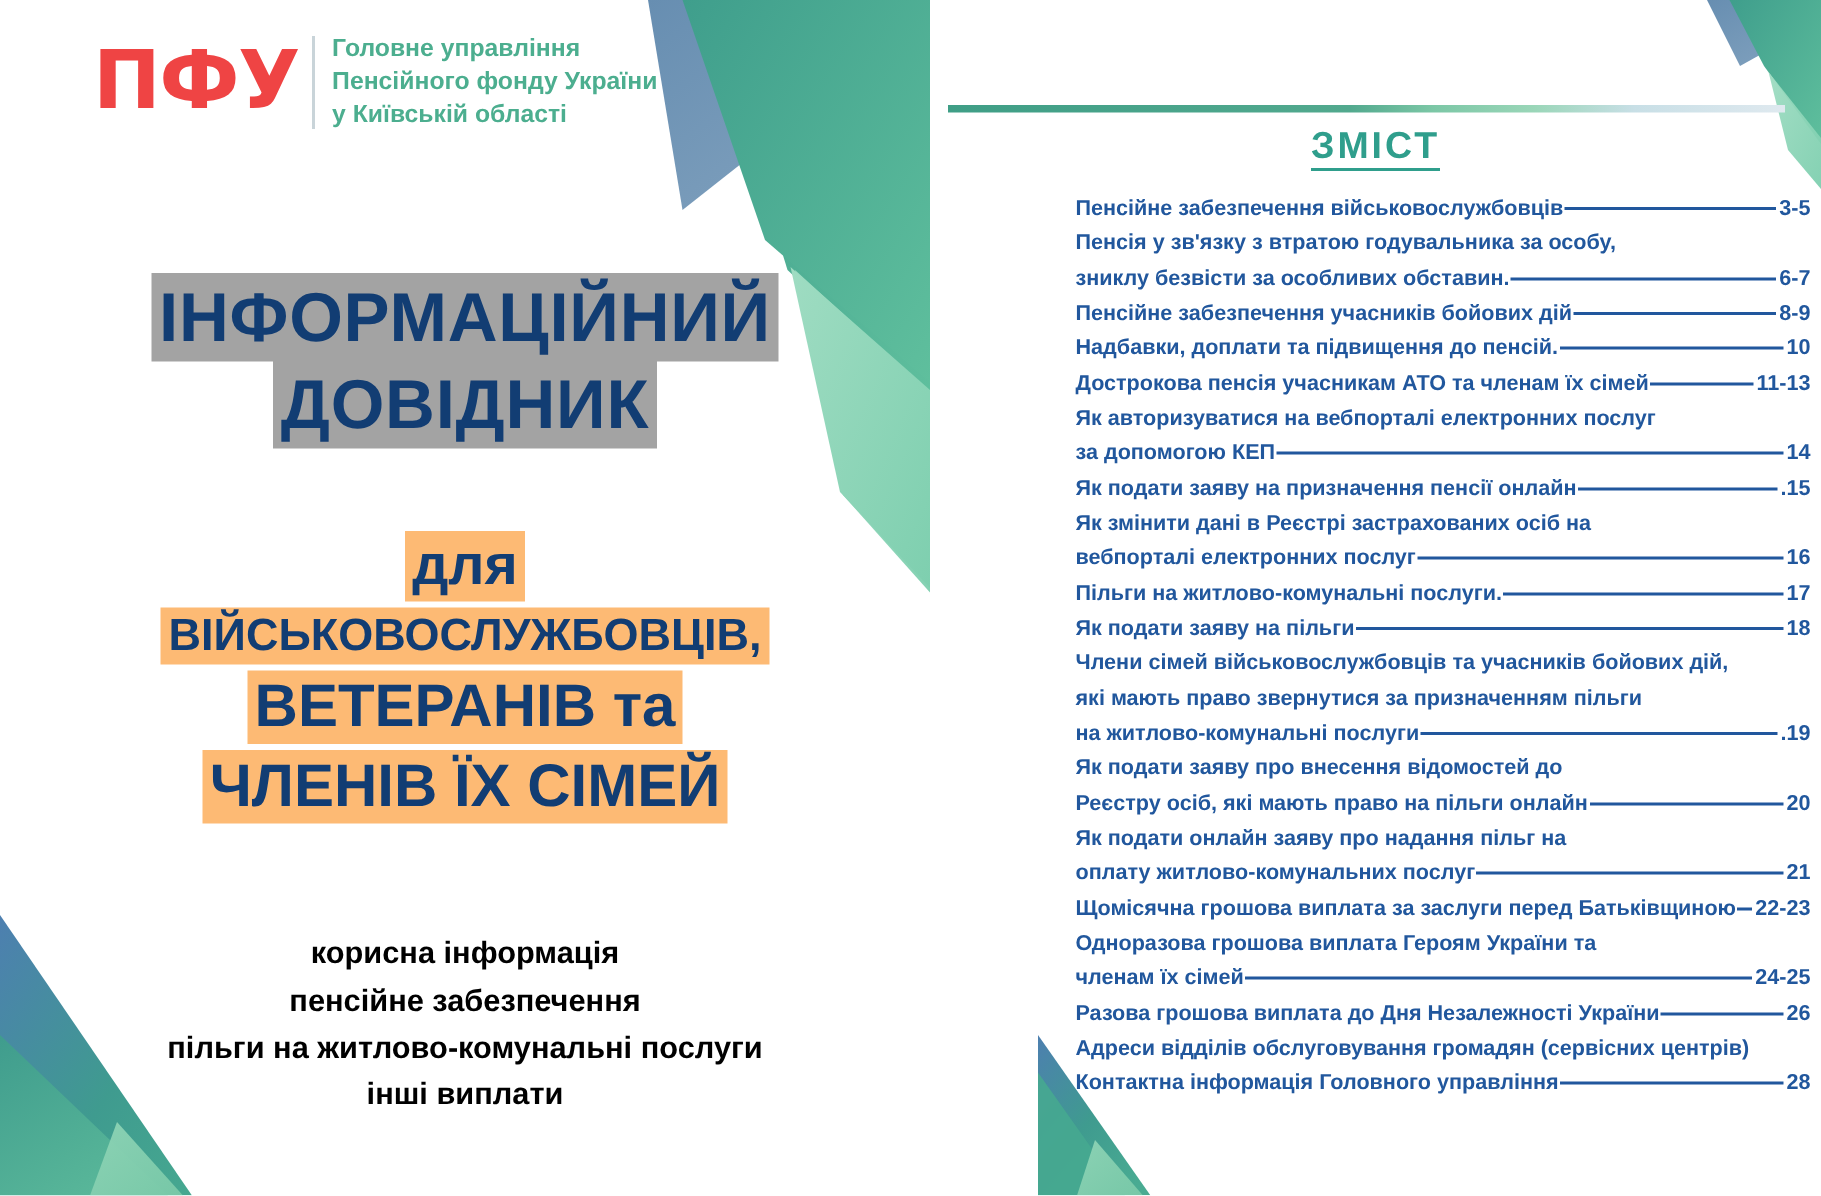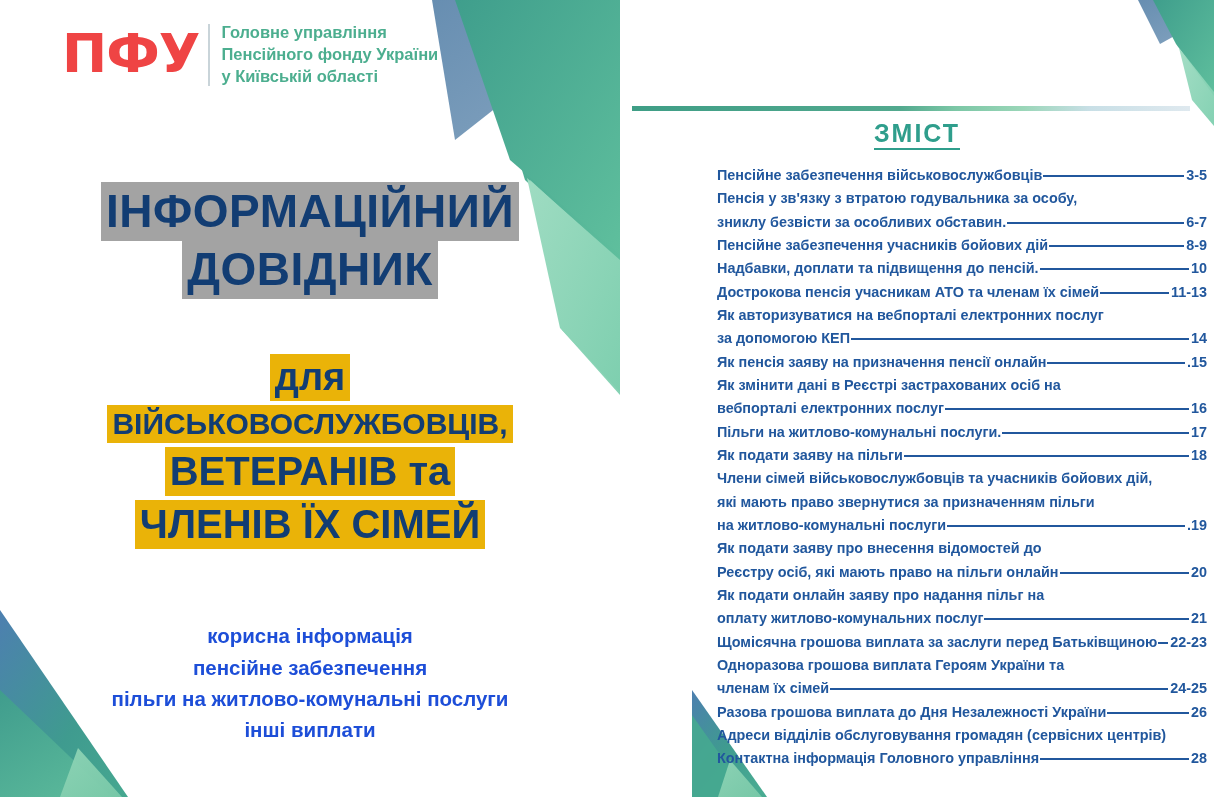--- a/index.html
+++ b/index.html
@@ -108,49 +108,48 @@
     left: 0;
     width: 620px;
     text-align: center;
     line-height: 1.2;
   }
   .cover-subtitle .ln { display: block; margin-bottom: 5px; }
   .cover-subtitle .hl {
     display: inline;
     font-weight: bold;
     color: #123d73;
-    background: #eab308;
+    background: #fdba74;
     box-decoration-break: clone;
     -webkit-box-decoration-break: clone;
     padding: 2px 5px 3px 5px;
   }
   .cover-subtitle .s-for   { font-size: 38px; }
   .cover-subtitle .s-big   { font-size: 30px; letter-spacing: 0px; }
   .cover-subtitle .s-mid   { font-size: 40px; }
 
   .cover-footer {
     position: absolute;
     bottom: 52px;
     left: 0;
     width: 620px;
     text-align: center;
-    color: #1d4ed8;
+    color: #000000;
     font-weight: bold;
     font-size: 20.5px;
     line-height: 1.52;
   }
   .cover-footer .ln { display: block; }
 
   
   .toc-content {
     position: relative;
     z-index: 4;
     width: 594px;
     height: 691px;
-    margin-top: 36px;
   }
 
   .toc-divider {
     position: absolute;
     left: 12px;
     top: 70px;
     width: 558px;
     height: 5px;
     background: linear-gradient(to right,
         #3f9e86 0%, #52a98e 48%, #7cc7a6 58%,
@@ -354,21 +353,21 @@
             <span class="toc-dots"></span>
             <span class="toc-page">11-13</span>
           </div>
           <div class="toc-entry cont"><span class="toc-label">Як авторизуватися на вебпорталі електронних послуг</span></div>
           <div class="toc-entry">
             <span class="toc-label">за допомогою КЕП</span>
             <span class="toc-dots"></span>
             <span class="toc-page">14</span>
           </div>
           <div class="toc-entry">
-            <span class="toc-label">Як пенсія заяву на призначення пенсії онлайн</span>
+            <span class="toc-label">Як подати заяву на призначення пенсії онлайн</span>
             <span class="toc-dots"></span>
             <span class="toc-page">.15</span>
           </div>
           <div class="toc-entry cont"><span class="toc-label">Як змінити дані в Реєстрі застрахованих осіб на</span></div>
           <div class="toc-entry">
             <span class="toc-label">вебпорталі електронних послуг</span>
             <span class="toc-dots"></span>
             <span class="toc-page">16</span>
           </div>
           <div class="toc-entry">

